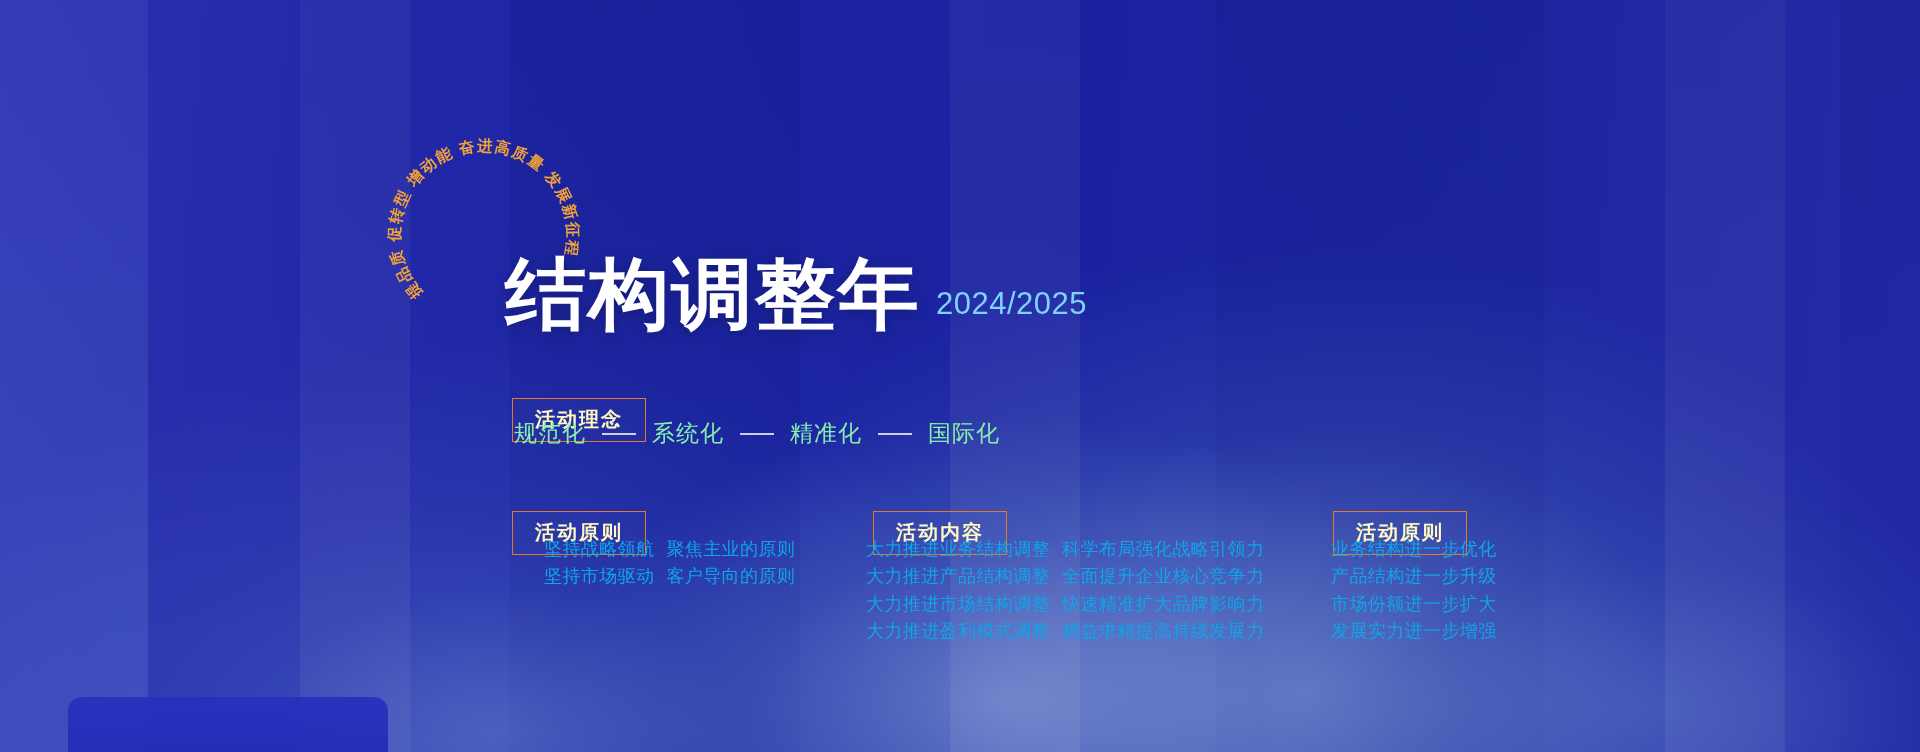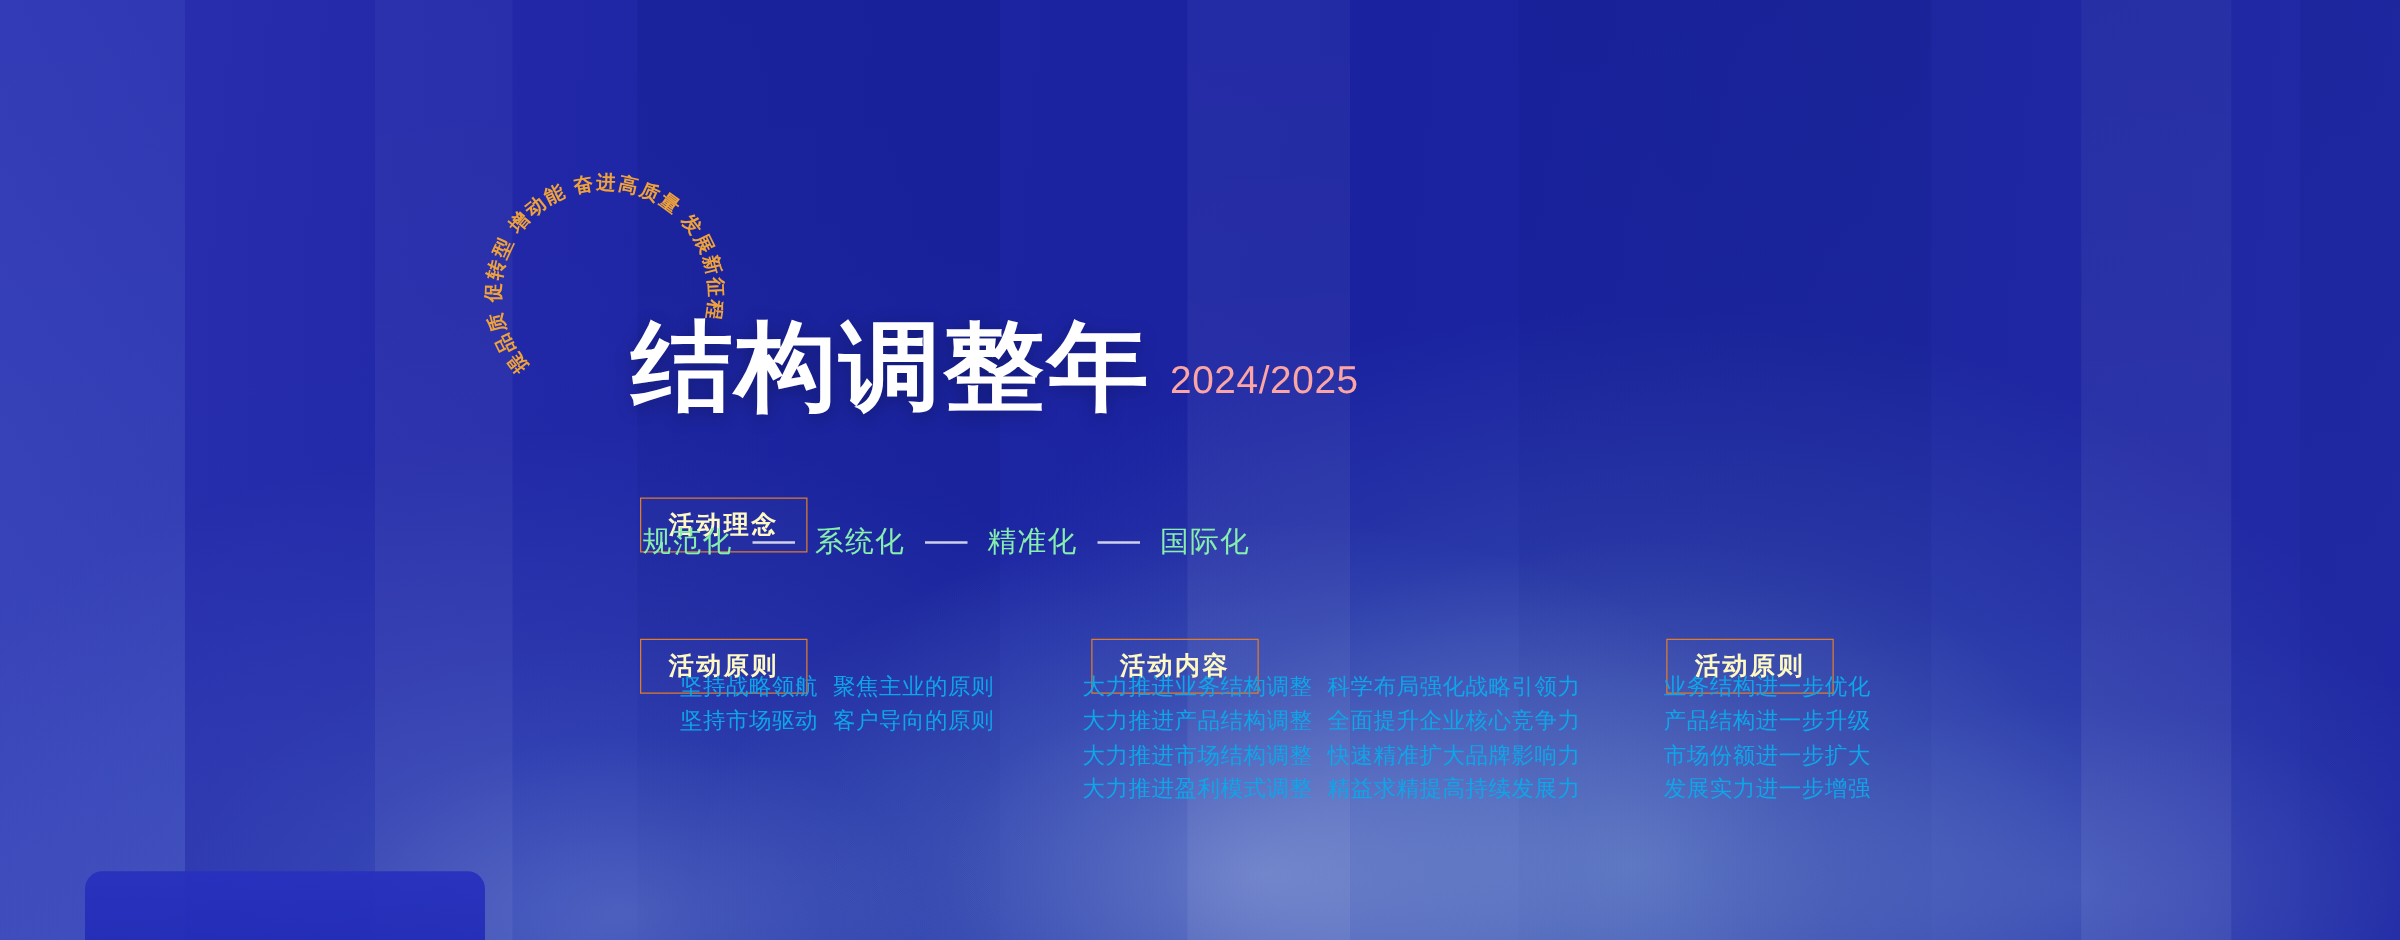--- a/index.html
+++ b/index.html
@@ -90,21 +90,21 @@
     color: #ffffff;
     letter-spacing: 2px;
     font-family: "DejaVu Sans", "Liberation Sans", sans-serif;
     text-shadow: 0 3px 14px rgba(0,0,0,0.25);
     transform: scaleX(1.04);
     transform-origin: left bottom;
   }
   .headline .year {
     font-size: 31px;
     font-weight: 400;
-    color: #fca5a5;
+    color: #7dd3fc;
     letter-spacing: 0.5px;
     padding-bottom: 9px;
     font-family: "Liberation Sans", sans-serif;
     margin-top: 40px;
   }
 
   
   .badge {
     position: absolute;
     display: inline-flex;

